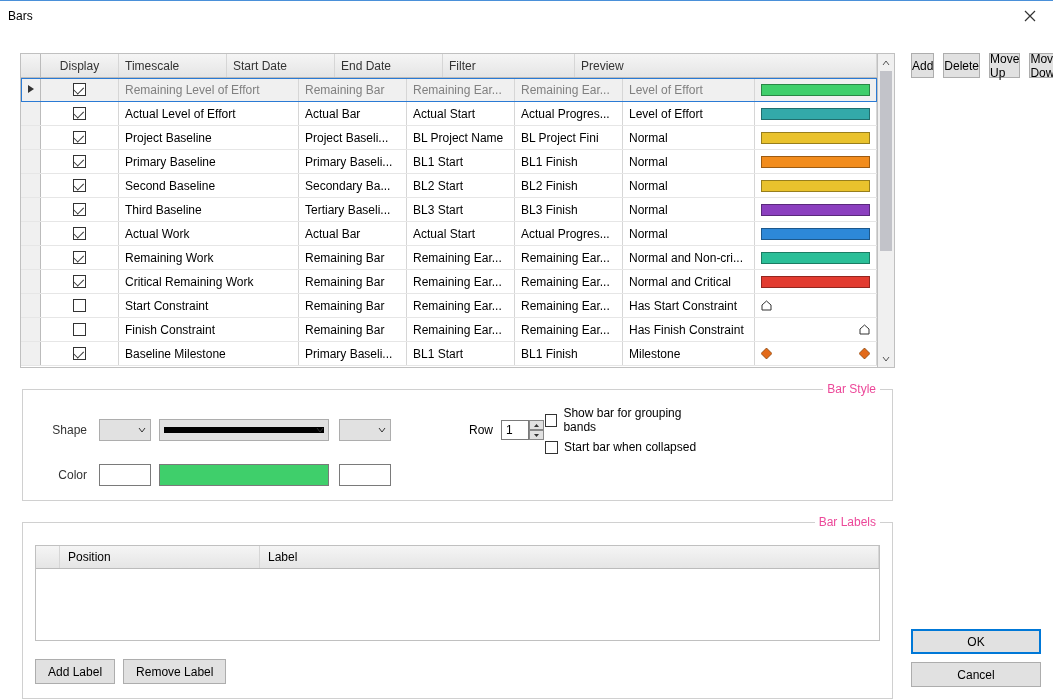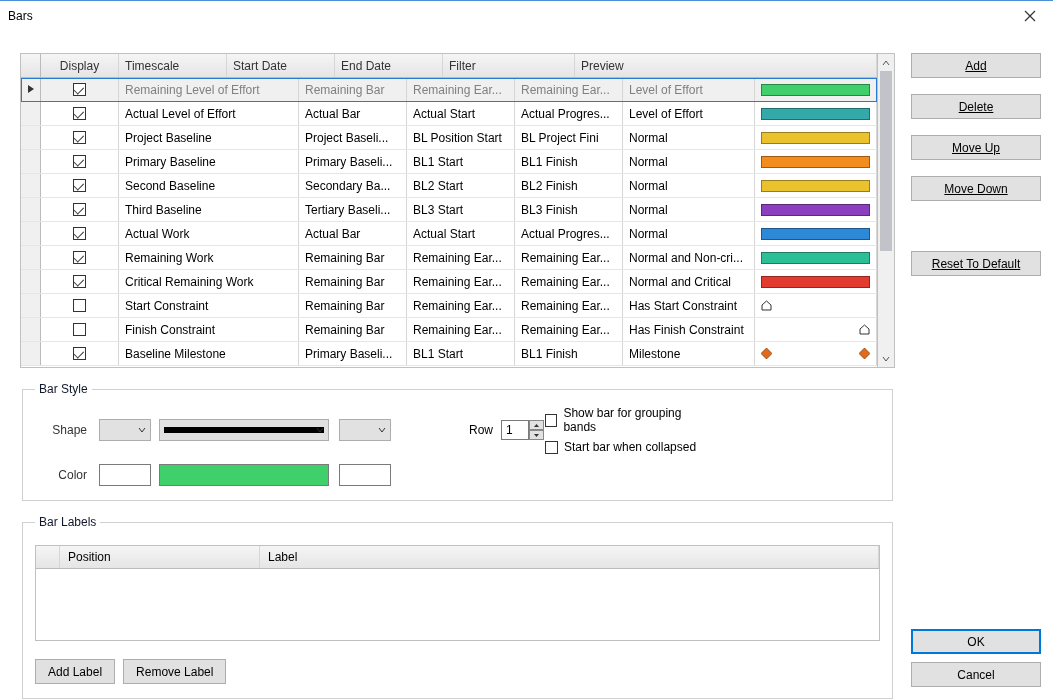--- a/index.html
+++ b/index.html
@@ -10,21 +10,21 @@
   }
   .titlebar {
     height: 30px; display: flex; align-items: center; padding: 0 8px;
     justify-content: space-between;
   }
   .titlebar .title { font-size: 12px; }
   .close-x { width: 30px; height: 30px; display:flex; align-items:center; justify-content:center; cursor:pointer; }
   .close-x svg { width: 12px; height: 12px; }
   .body { position:absolute; top:30px; left:0; right:0; bottom:0; }
   .main-col { position:absolute; left:20px; top:22px; width:875px; bottom:10px; }
-  .side-col { position:absolute; right:12px; top:22px; width:130px; bottom:10px; display:flex; flex-direction:column; gap:16px;text-decoration:underline; }
+  .side-col { position:absolute; right:12px; top:22px; width:130px; bottom:10px; display:flex; flex-direction:row; gap:9px; }
   .btn {
     height: 25px; border:1px solid #adadad; background:#e1e1e1; display:flex;
     align-items:center; justify-content:center; cursor:pointer;
   }
   .btn.primary { border:2px solid #0078d7; background:#e1e1e1; }
   .btn.small { padding:0 12px; display:inline-flex; }
 
   
   .grid {
     border:1px solid #c0c0c0; background:#fff; height:315px; position:relative;
@@ -72,21 +72,21 @@
     width:11px; height:11px; display:inline-block; position:relative;
   }
   .house svg { width:11px; height:11px; }
   .diamond {
     width:11px; height:11px; display:inline-block;
   }
   .diamond svg { width:11px; height:11px; }
 
   
   .fs { border:1px solid #d0d0d0; margin-top:14px; padding:10px 12px 14px 12px; }
-  .fs > legend { padding:0 4px; color:#0f172a; }
+  .fs > legend { padding:0 4px; color:#ec4899;text-align:right; }
   .lbl { width:58px; text-align:right; padding-right:6px; color:#333; }
   .combo {
     height:22px; border:1px solid #adadad; background:#e1e1e1; display:flex; align-items:center;
     padding:0 4px; position:relative;
   }
   .combo .caret { position:absolute; right:4px; top:50%; transform:translateY(-50%); }
   .caret svg{ width:8px;height:8px;}
   .swatch {
     height:22px; border:1px solid #7a7a7a; background:#fff;
   }
@@ -186,21 +186,21 @@
                   <div class="bar-preview" style="background:#33a9a9"></div>
                 </div>
               </div>
               <div class="gr">
                 <div class="col-handle"></div>
                 <div class="cell col-display">
                   <span class="chk checked"></span>
                 </div>
                 <div class="cell col-name">Project Baseline</div>
                 <div class="cell col-timescale">Project Baseli...</div>
-                <div class="cell col-start">BL Position Start</div>
+                <div class="cell col-start">BL Project Name</div>
                 <div class="cell col-end">BL Project Fini</div>
                 <div class="cell col-filter">Normal</div>
                 <div class="cell col-preview">
                   <div class="bar-preview" style="background:#e9c22d"></div>
                 </div>
               </div>
               <div class="gr">
                 <div class="col-handle"></div>
                 <div class="cell col-display">
                   <span class="chk checked"></span>

